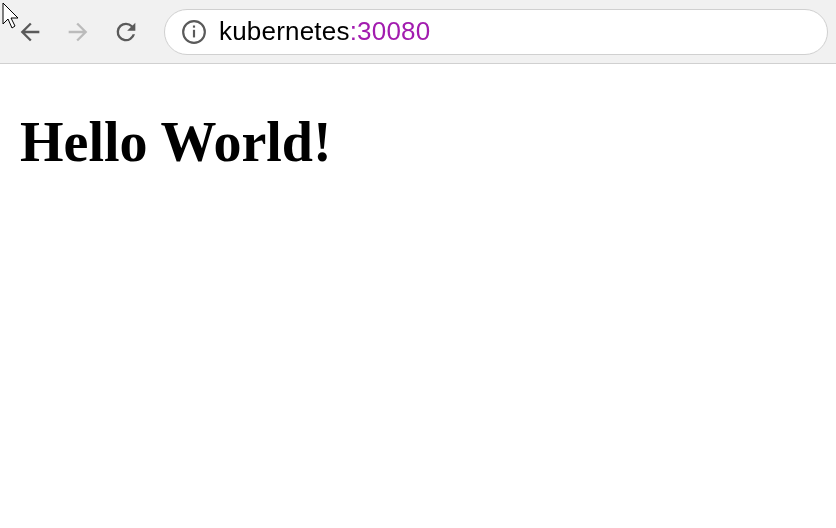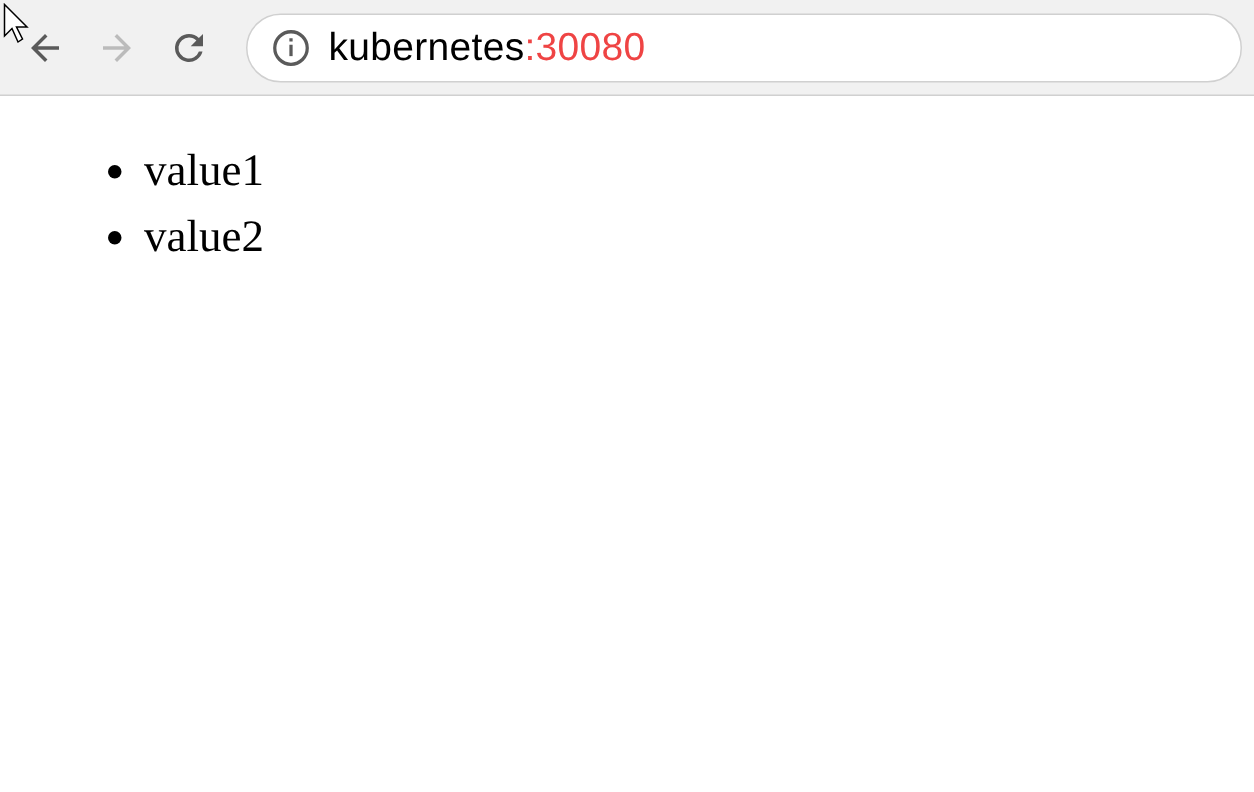--- a/index.html
+++ b/index.html
@@ -58,21 +58,21 @@
       align-items: center;
       justify-content: center;
     }
     .url-text {
       font-family: Arial, Helvetica, sans-serif;
       font-size: 26px;
       color: #000000;
       letter-spacing: 0.2px;
     }
     .url-port {
-      color: #ef4444;
+      color: #a21caf;
     }
     .page-content {
       padding: 28px 20px;
     }
     .page-content h1 {
       font-size: 56px;
       font-weight: bold;
       margin-top: 18px;
       margin-bottom: 38px;
     }
@@ -123,21 +123,18 @@
         <circle cx="12" cy="12" r="10" fill="none" stroke="#5a5a5a" stroke-width="2"></circle>
         <rect x="11" y="10" width="2" height="7" fill="#5a5a5a"></rect>
         <rect x="11" y="6" width="2" height="2" fill="#5a5a5a"></rect>
       </svg>
     </span>
     <span class="url-text"><span>kubernetes</span><span class="url-port">:30080</span></span>
   </div>
 </div>
 
 <div class="page-content">
-  <ul>
-    <li>value1</li>
-    <li>value2</li>
-  </ul>
+  <h1>Hello World!</h1>
 </div>
 
 <svg class="cursor-overlay" viewBox="0 0 20 28">
   <path d="M1 1 L1 22 L6 17 L10 26 L13 24 L9 16 L16 16 Z" fill="#ffffff" stroke="#000000" stroke-width="1"></path>
 </svg>
 
 </body></html>

